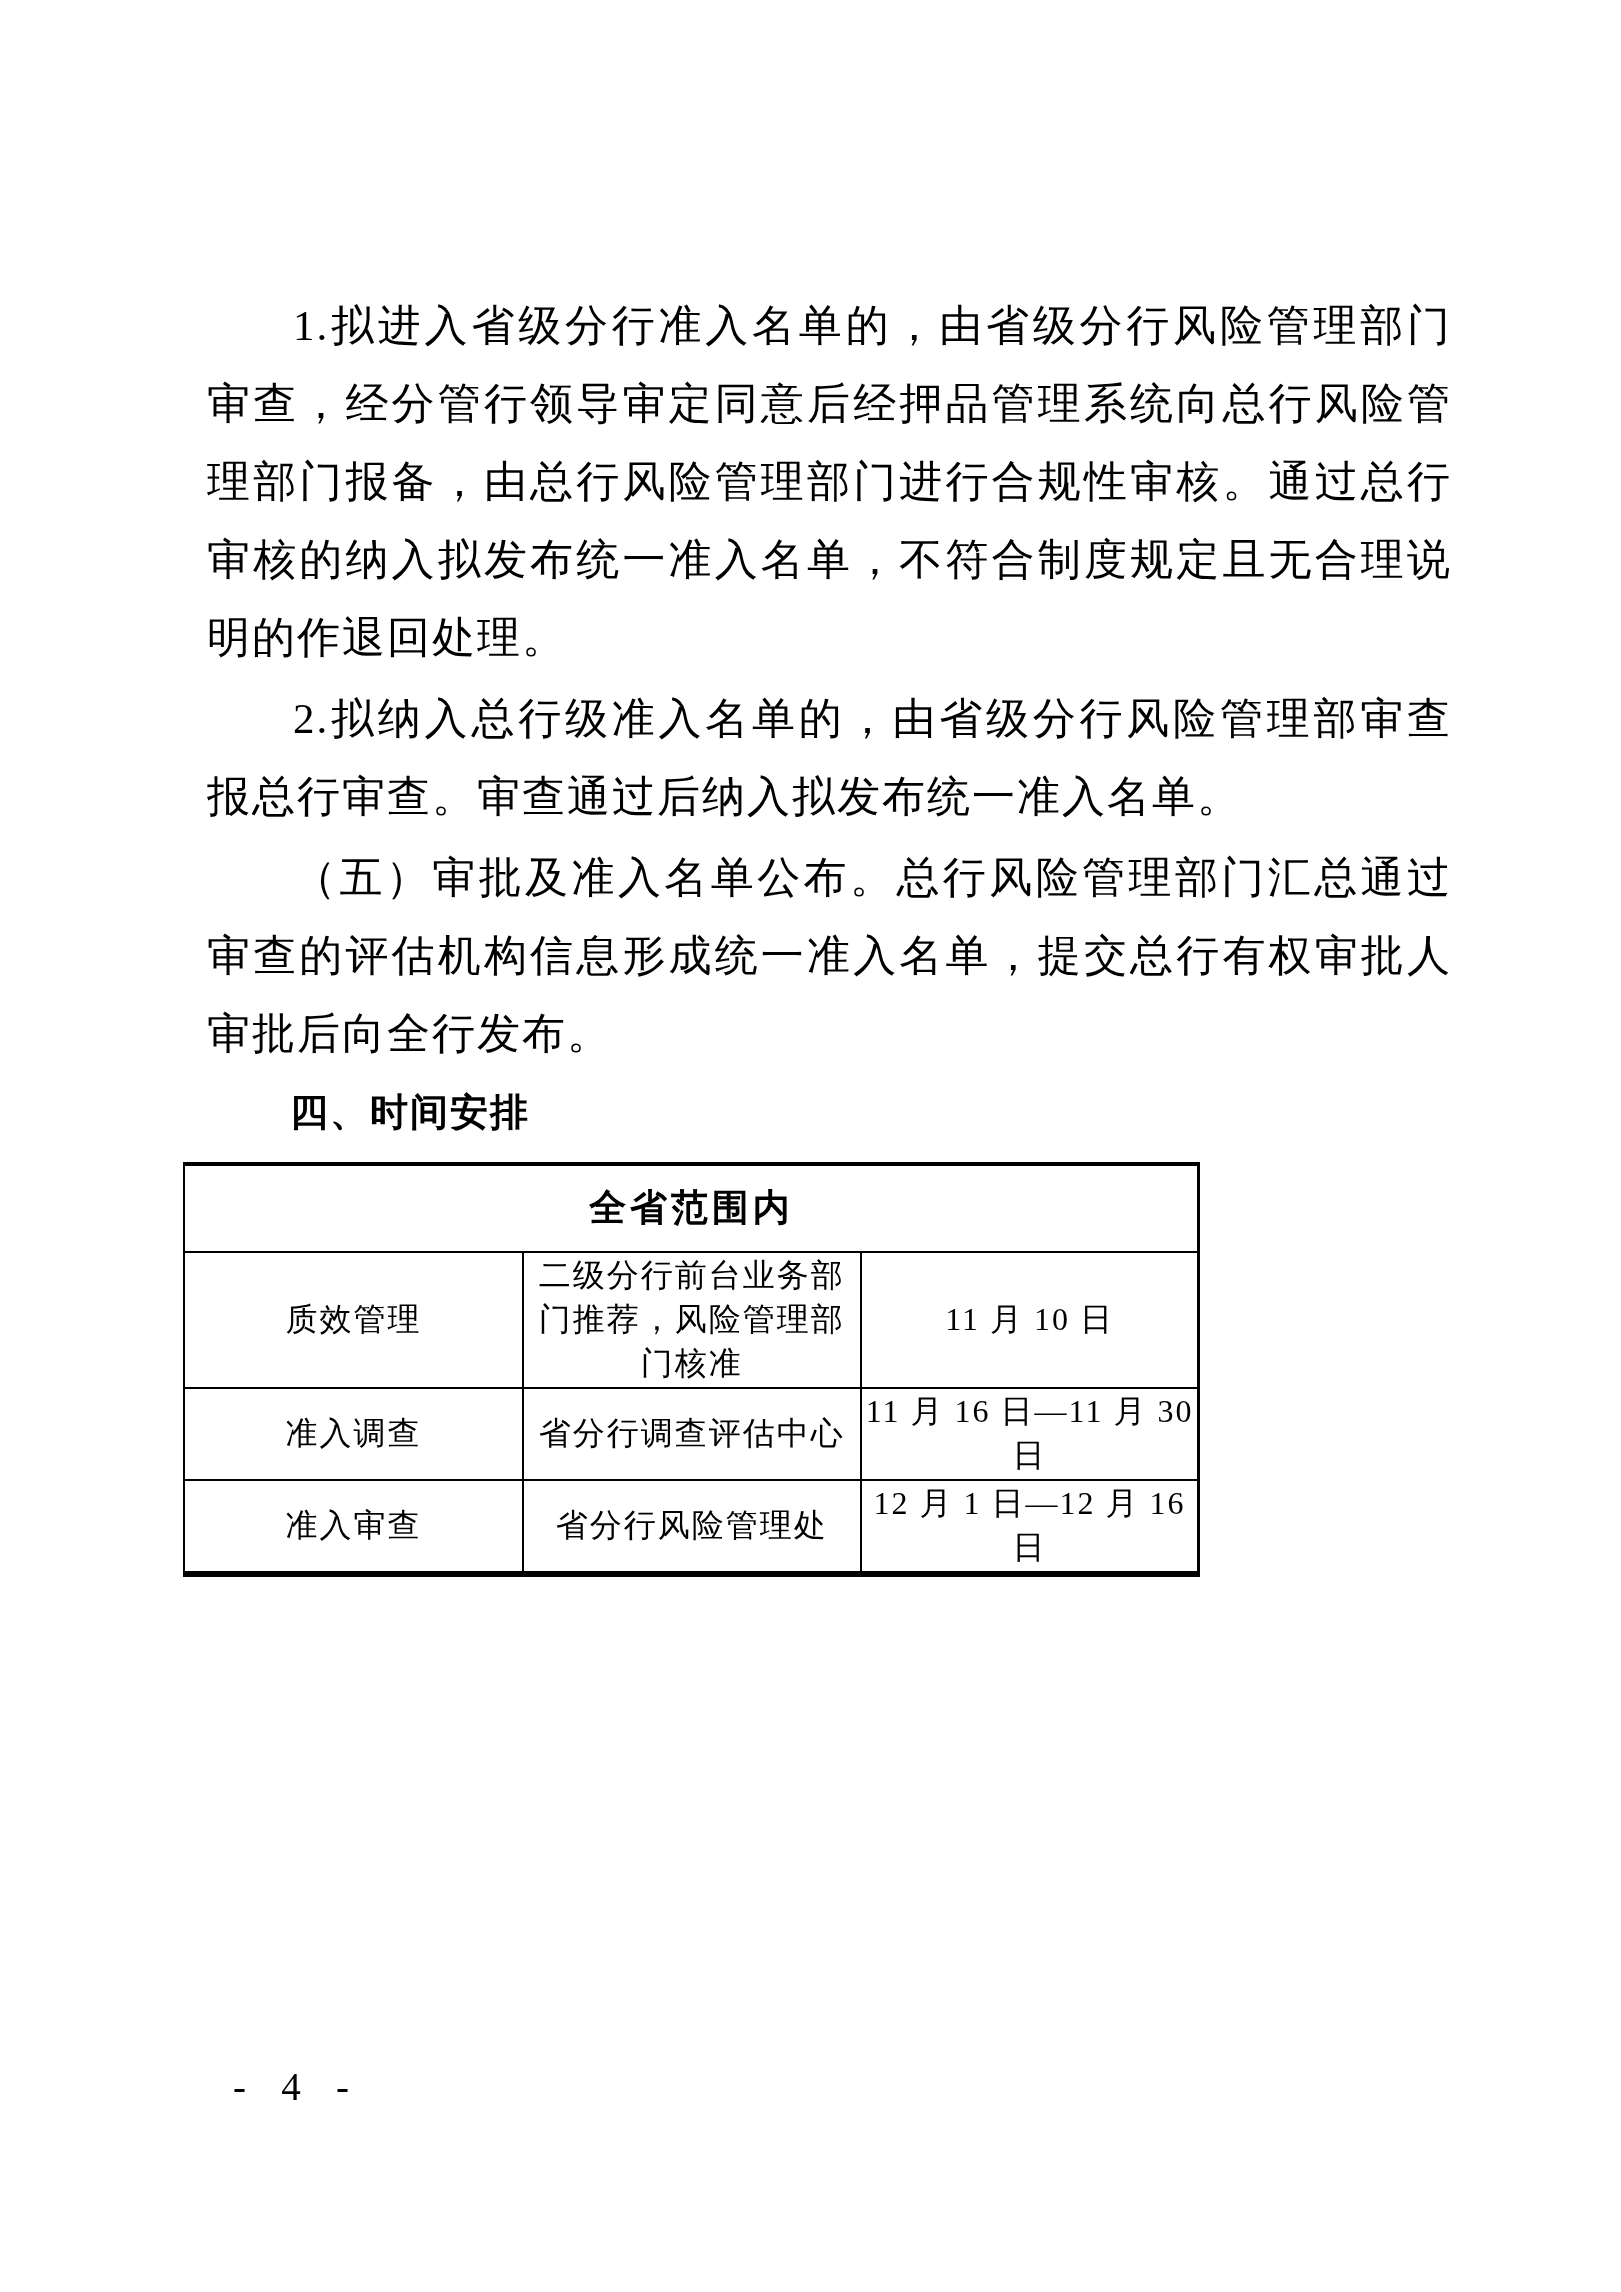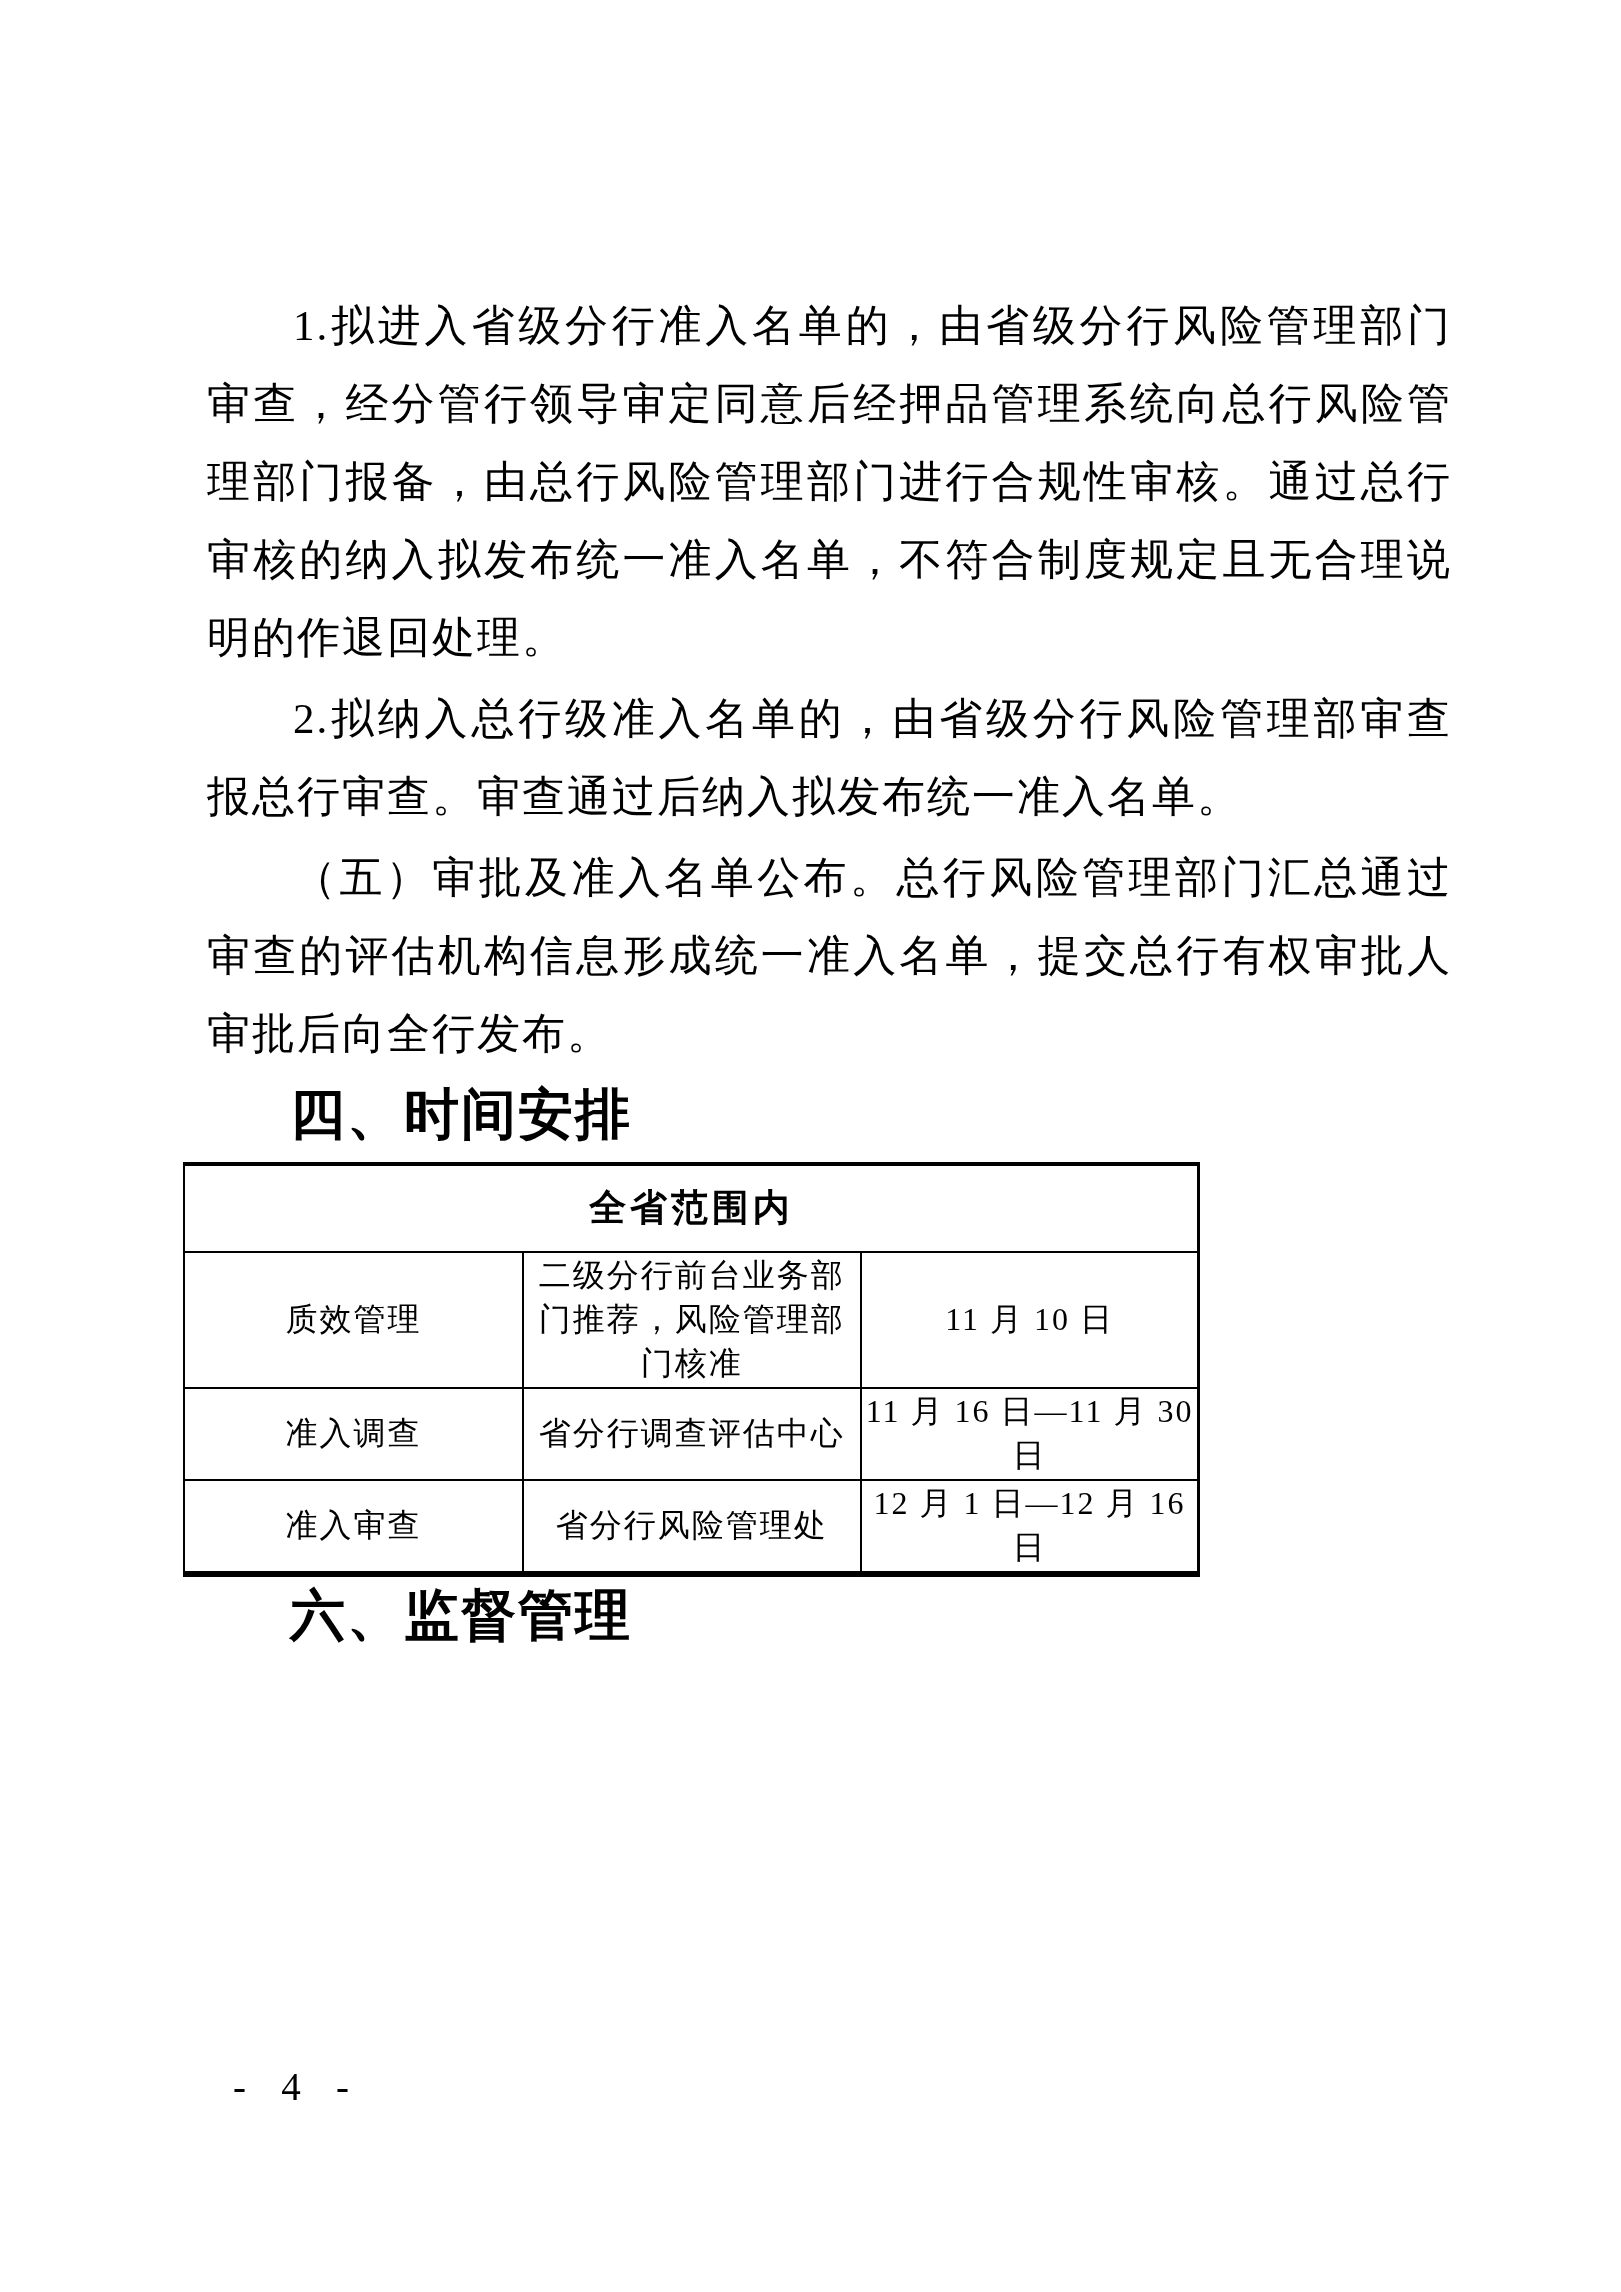--- a/index.html
+++ b/index.html
@@ -29,25 +29,25 @@
     font-size: 43px;
     line-height: 78px;
     letter-spacing: 2px;
     text-align: justify;
     text-indent: 86px;
     font-family: "Liberation Serif", "DejaVu Serif", serif;
   }
   .section-heading {
     margin: 0;
     padding-left: 86px;
-    font-size: 55px;
+    font-size: 38px;
     line-height: 78px;
     font-weight: bold;
     letter-spacing: 2px;
-    font-family: Liberation Serif, serif;
+    font-family: Liberation Mono, monospace;
   }
   table.schedule {
     width: 1017px;
     margin-left: -20.6px;
     margin-top: 7.8px;
     border-collapse: collapse;
     table-layout: fixed;
   }
   table.schedule, table.schedule tr, table.schedule td, table.schedule th {
     border: 2px solid #000;
@@ -122,19 +122,18 @@
         <tr>
           <td class="col-stage">准入审查</td>
           <td class="col-resp">省分行风险管理处</td>
           <td class="col-date">12 月 1 日—12 月 16 日</td>
         </tr>
       </tbody>
     </table>
 
 
 
-    <h2 class="section-heading">六、监督管理</h2>
 
   </div>
 
   <div class="page-number">- 4 -</div>
 </div>
 
 
 </body></html>

